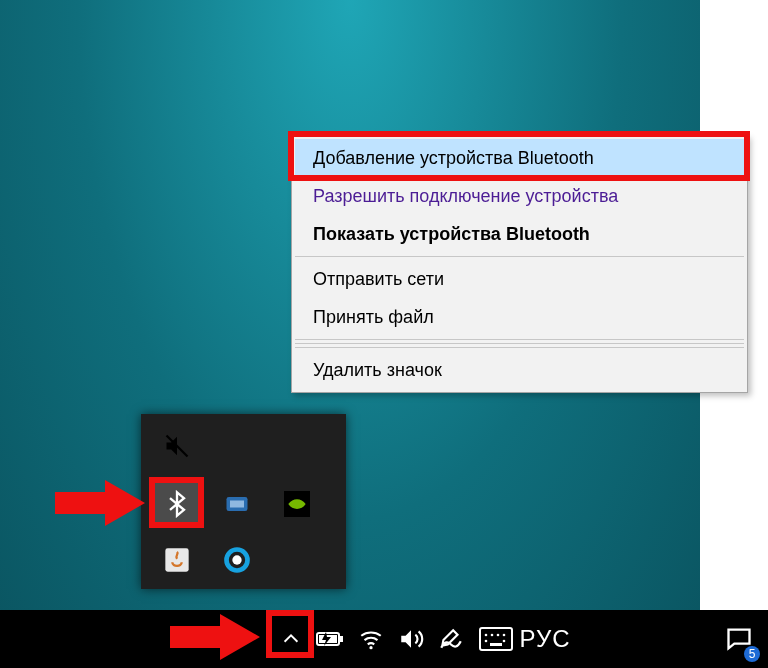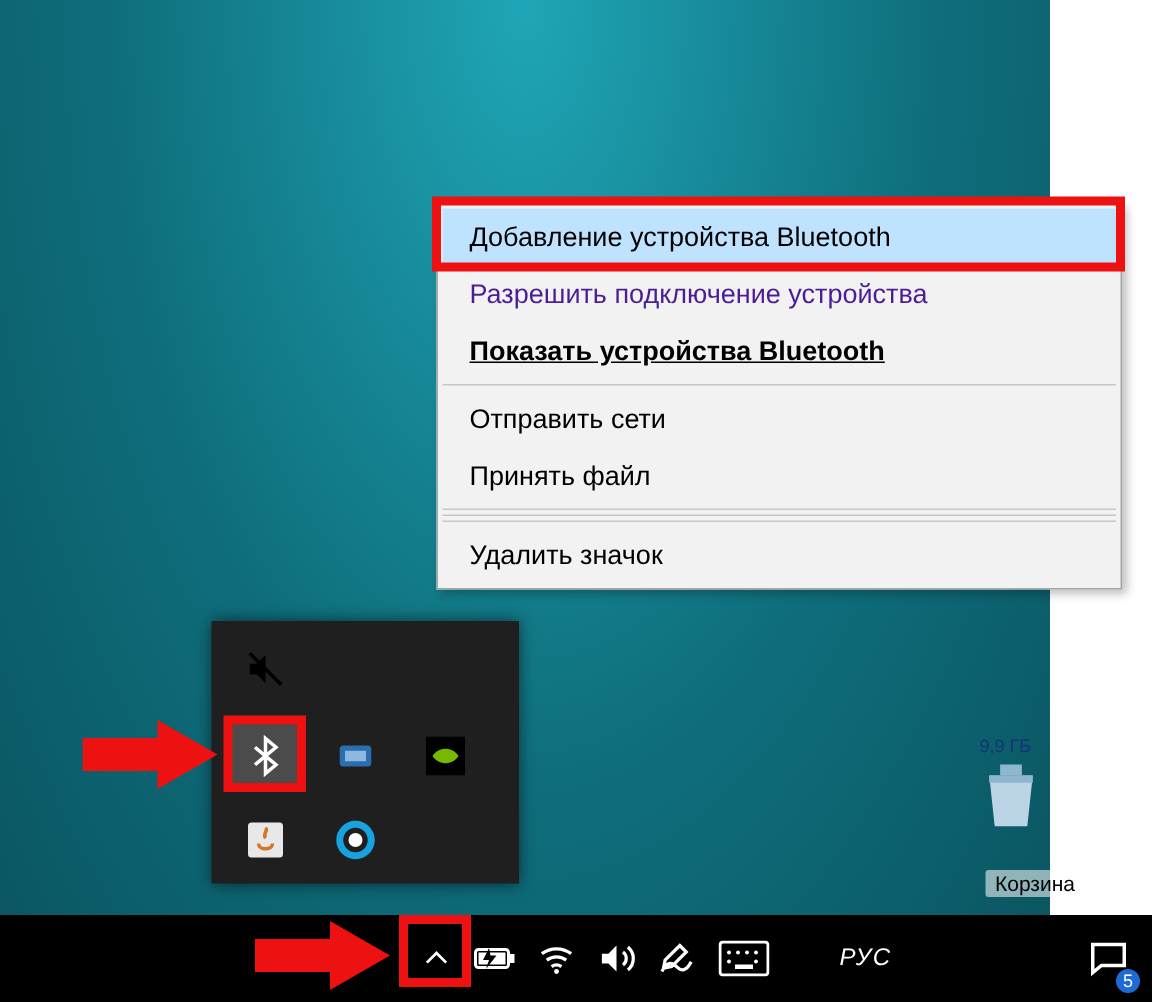--- a/index.html
+++ b/index.html
@@ -3,21 +3,21 @@
 <meta charset="utf-8">
 <style>
   html,body{margin:0;padding:0;width:768px;height:668px;overflow:hidden;font-family:"Segoe UI",Tahoma,sans-serif;}
   .desktop{position:relative;width:700px;height:668px;background:radial-gradient(ellipse at 50% 0%,#1fa6b6 0%,#0f6e7c 55%,#0a5460 100%);}
 
   
   .context-menu{position:absolute;left:291px;top:135px;width:457px;background:#f2f2f2;border:1px solid #a5a5a5;box-shadow:3px 3px 6px rgba(0,0,0,.25);padding:3px;box-sizing:border-box;}
   .menu-item{height:38px;line-height:38px;padding:0 18px;font-size:18px;color:#000;white-space:nowrap;cursor:default;}
   .menu-item.hover{background:#bfe3ff;}
   .menu-item.disabled{color:#4c1d95;}
-  .menu-item.bold{font-weight:700;text-decoration:underline;}
+  .menu-item.bold{font-weight:700;}
   .menu-sep{height:1px;background:#c7c7c7;margin:3px 0;}
 
   
   .hl{position:absolute;border:6px solid #e11;box-sizing:border-box;pointer-events:none;}
   .arrow-right{position:absolute;pointer-events:none;}
 
   
   .flyout{position:absolute;left:141px;top:414px;width:205px;height:175px;background:#1f1f1f;box-shadow:0 0 10px rgba(0,0,0,.6);}
   .fly-cell{position:absolute;width:48px;height:48px;display:flex;align-items:center;justify-content:center;}
   .fly-cell.sel{background:#4b4b4b;}
@@ -29,21 +29,21 @@
 
   
   .taskbar{position:absolute;left:0;bottom:0;width:768px;height:58px;background:#000;}
   .tb-icon{position:absolute;top:0;height:58px;display:flex;align-items:center;justify-content:center;color:#fff;}
   .chev{left:271px;width:40px;}
   .batt{left:311px;width:40px;}
   .wifi{left:351px;width:40px;}
   .vol {left:391px;width:40px;}
   .pen {left:431px;width:40px;}
   .kbd {left:471px;width:50px;}
-  .lang{left:547px;width:60px;font-size:16px;letter-spacing:1px;font-style:italic;}
+  .lang{left:515px;width:60px;font-size:24px;letter-spacing:1px;}
   .notif{left:716px;width:46px;}
   .notif .badge{position:absolute;right:2px;bottom:6px;background:#1e6bd6;color:#fff;font-size:12px;width:16px;height:16px;border-radius:8px;display:flex;align-items:center;justify-content:center;}
 
   svg{display:block;}
 </style>
 </head>
 <body>
 
 <div class="desktop">
 
@@ -99,29 +99,20 @@
           <circle cx="12" cy="12" r="4" fill="#fff"></circle>
         </svg>
     </div>
   </div>
 
   <div class="hl" style="left:149px;top:477px;width:55px;height:51px;"></div>
   <svg class="arrow-right" style="left:55px;top:480px;" width="90" height="46">
     <path d="M0 12 H50 V0 L90 23 L50 46 V34 H0 Z" fill="#e11"></path>
   </svg>
 
-  <div class="recycle">
-    <span class="disk">9,9 ГБ</span>
-    <svg width="58" height="58" viewBox="0 0 24 24">
-      <path fill="#bcd5e6" d="M6 7h12l-1.5 14h-9z"></path>
-        <path fill="#8fb6cf" d="M6 7h12v2H6z"></path>
-        <rect x="9" y="4" width="6" height="3" fill="#8fb6cf"></rect>
-    </svg><br>
-    <span class="lbl">Корзина</span>
-  </div>
 
   <div class="taskbar">
 
     <div class="tb-icon chev">
       <svg width="22" height="22" viewBox="0 0 24 24">
           <path fill="none" stroke="#fff" stroke-width="2" d="M5 15l7-7 7 7"></path>
         </svg>
     </div>
     <div class="tb-icon batt">
       <svg width="30" height="20" viewBox="0 0 30 20">

